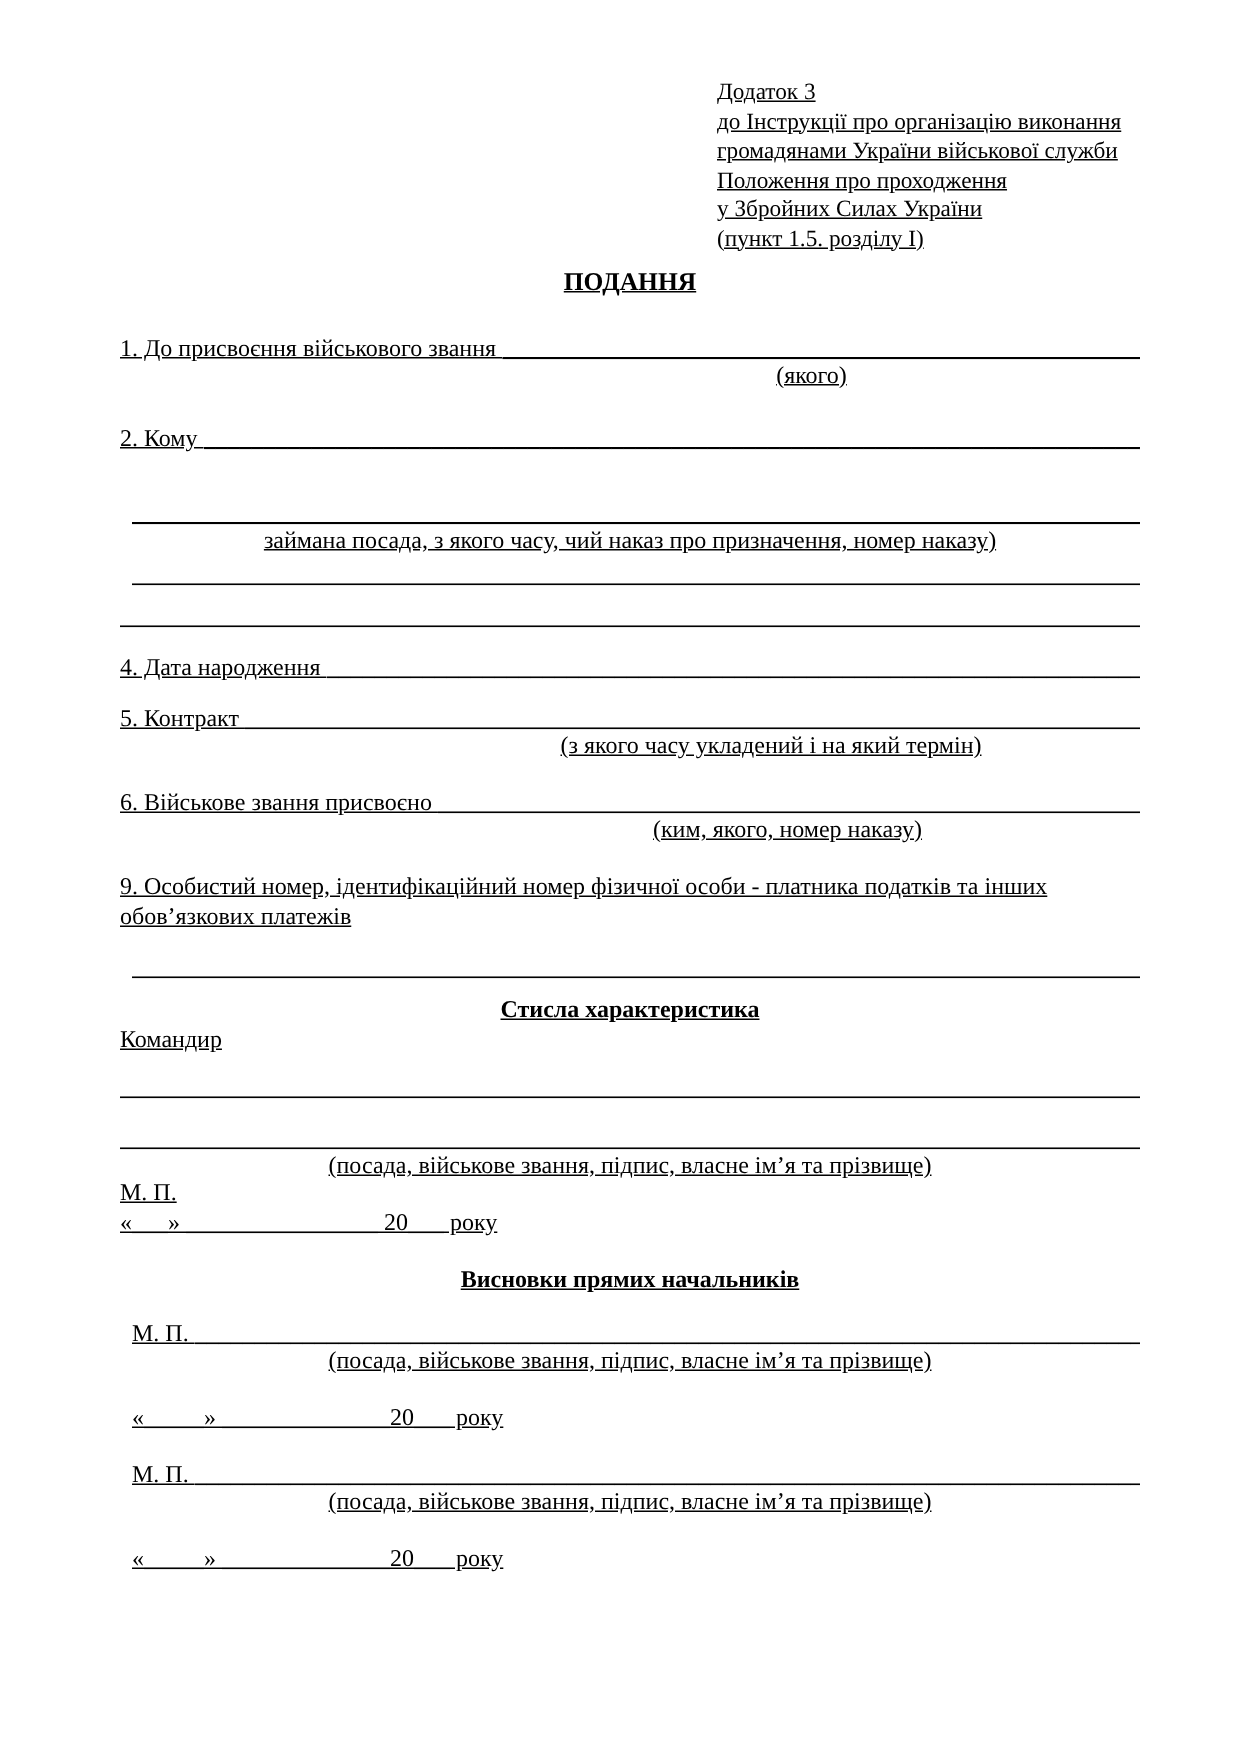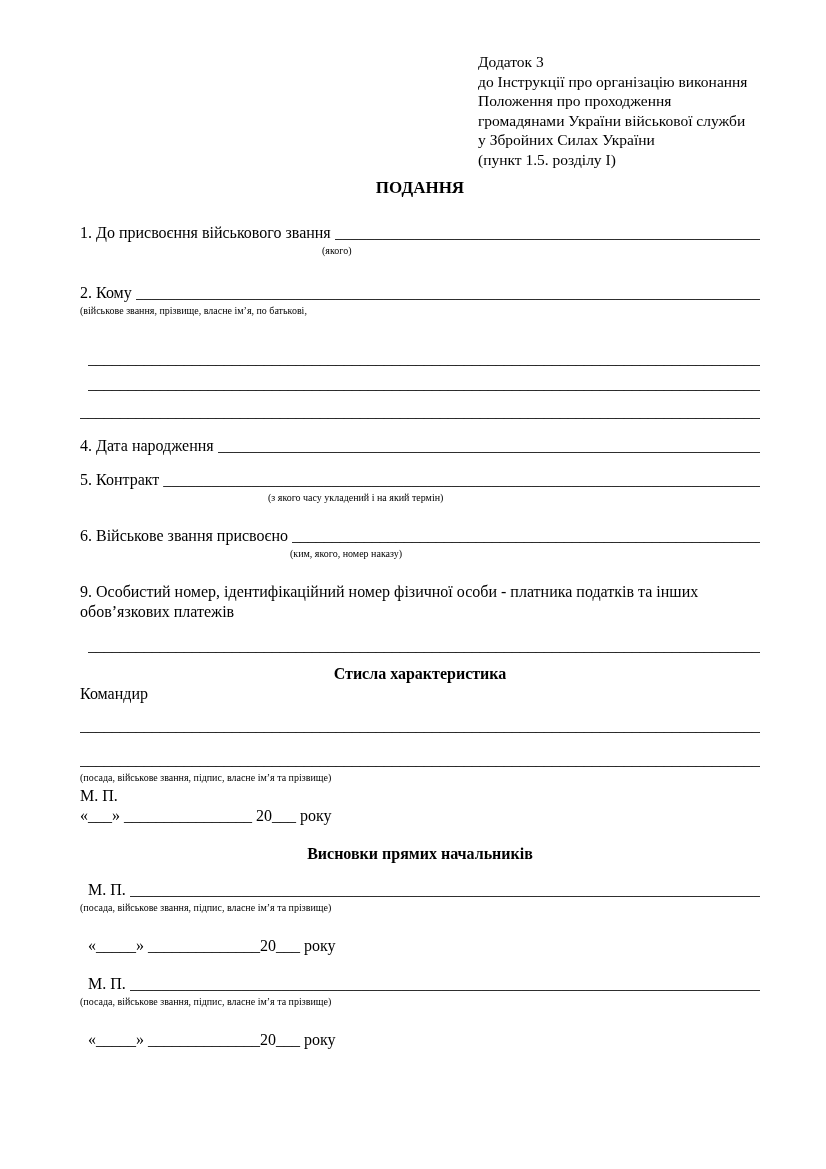--- a/index.html
+++ b/index.html
@@ -2,68 +2,68 @@
 <html><head>
 <meta charset="utf-8">
 <style>
   html, body { margin: 0; padding: 0; background: #ffffff; }
   body {
     width: 826px; height: 1169px;
     font-family: "Liberation Serif", serif;
     color: #000;
     font-size: 16px;
   }
-  .page { position: relative; width: 826px; height: 1169px; overflow: hidden; background: #fff; }
+  .page { position: relative; width: 826px; height: 1169px; overflow: hidden; background: #fff; text-decoration: underline; }
   .content { padding: 0 66px 0 80px; }
 
   .doc-header { margin-left: 398px; font-size: 15.5px; line-height: 19.5px; white-space: nowrap; }
   .title { text-align: center; font-weight: bold; font-size: 17px; line-height: 20px; }
 
   .row { display: flex; align-items: center; line-height: 20px; }
   .label { flex: 0 0 auto; white-space: pre; }
   .fill { flex: 1 1 0; min-width: 0; overflow: hidden; white-space: nowrap; }
 
   .fill-line { overflow: hidden; white-space: nowrap; line-height: 20px; height: 20px; }
   .indent8 { margin-left: 8px; }
 
-  .caption { font-size: 10px; line-height: 16px; }
+  .caption { font-size: 16px; line-height: 16px; text-align: center; }
   .plain { line-height: 20px; }
   .section-title { text-align: center; font-weight: bold; font-size: 16px; line-height: 20px; }
   .wrap2 { line-height: 20px; }
 </style>
 </head>
 <body>
 
 <div class="page">
   <div class="content">
 
     <div class="doc-header" style="margin-top:52px">
       <div>Додаток 3</div>
       <div>до Інструкції про організацію виконання</div>
+      <div>громадянами України військової служби</div>
       <div>Положення про проходження</div>
-      <div>громадянами України військової служби</div>
       <div>у Збройних Силах України</div>
       <div>(пункт 1.5. розділу І)</div>
     </div>
 
     <div class="title" style="margin-top:9px">ПОДАННЯ</div>
 
     <div class="row" style="margin-top:25px">
       <span class="label">1. До присвоєння військового звання </span>
         <span class="fill">____________________________________________________________________________________________________</span>
     </div>
     <div class="caption" style="margin-left:242px">(якого)</div>
 
     <div class="row" style="margin-top:24px">
       <span class="label">2. Кому </span>
         <span class="fill">____________________________________________________________________________________________________</span>
     </div>
-    <div class="caption">(військове звання, прізвище, власне ім’я, по батькові,</div>
 
     <div class="fill-line indent8" style="margin-top:30px">____________________________________________________________________________________________________</div>
+    <div class="caption">займана посада, з якого часу, чий наказ про призначення, номер наказу)</div>
     <div class="fill-line indent8" style="margin-top:5px">____________________________________________________________________________________________________</div>
 
     <div class="fill-line" style="margin-top:8px">____________________________________________________________________________________________________</div>
 
     <div class="row" style="margin-top:14px">
       <span class="label">4. Дата народження </span>
         <span class="fill">____________________________________________________________________________________________________</span>
     </div>
 
     <div class="row" style="margin-top:14px">

